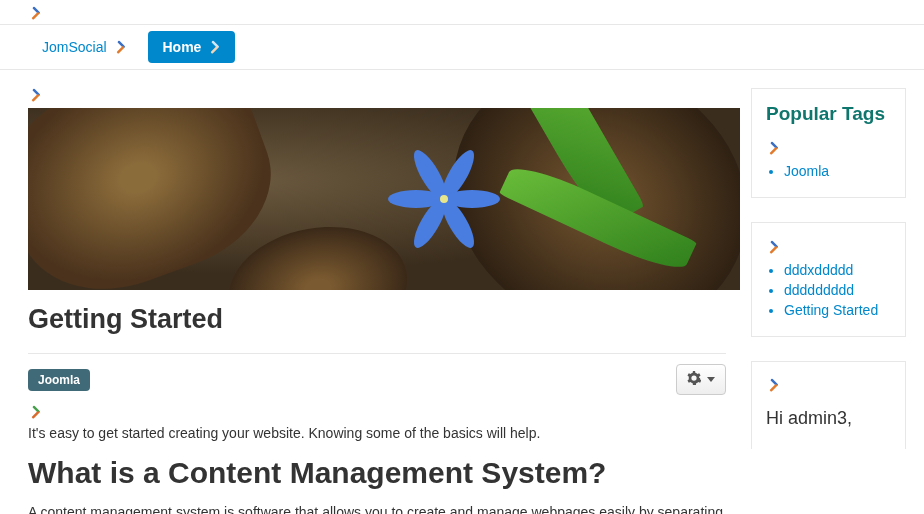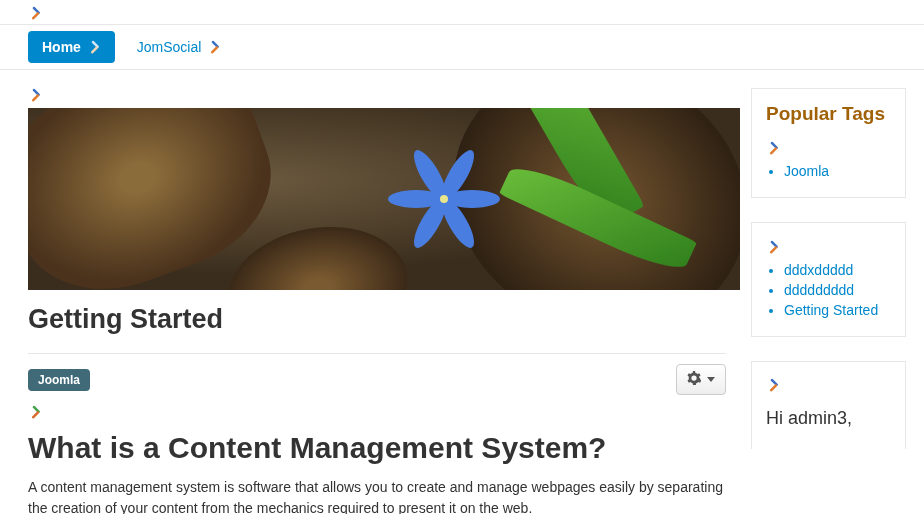--- a/index.html
+++ b/index.html
@@ -57,21 +57,21 @@
     flex: 0 0 155px;
   }
   .sidebar .panel {
     border: 1px solid #e7e7e7;
     padding: 14px;
     margin-bottom: 24px;
   }
   .sidebar h3 {
     font-size: 19px;
     margin: 0 0 14px 0;
-    color: #a16207;
+    color: #0f766e;
     font-weight: bold;
   }
   .sidebar ul {
     margin: 8px 0 0 0;
     padding: 0 0 0 18px;
   }
   .sidebar li {
     color: #0088cc;
     margin-bottom: 4px;
     font-size: 14px;
@@ -163,35 +163,35 @@
 <div class="top-bar">
   <span class="tool-icon">
     <svg width="14" height="14" viewBox="0 0 14 14">
       <rect x="2" y="2" width="9" height="2.5" rx="1" transform="rotate(45 6 6)" fill="#3a6fc4"></rect>
       <rect x="3" y="9" width="9" height="2.5" rx="1" transform="rotate(-45 7 10)" fill="#e07b2e"></rect>
     </svg>
   </span>
 </div>
 
 <div class="nav">
+  <div class="nav-item">
+    <span class="lbl">JomSocial</span>
+    <span class="tool-icon">
+      <svg width="14" height="14" viewBox="0 0 14 14">
+        <rect x="2" y="2" width="9" height="2.5" rx="1" transform="rotate(45 6 6)" fill="#3a6fc4"></rect>
+        <rect x="3" y="9" width="9" height="2.5" rx="1" transform="rotate(-45 7 10)" fill="#e07b2e"></rect>
+      </svg>
+    </span>
+  </div>
   <div class="nav-item active">
     <span class="lbl">Home</span>
     <span class="tool-icon">
       <svg width="14" height="14" viewBox="0 0 14 14">
         <rect x="2" y="2" width="9" height="2.5" rx="1" transform="rotate(45 6 6)" fill="#d0e8ff"></rect>
         <rect x="3" y="9" width="9" height="2.5" rx="1" transform="rotate(-45 7 10)" fill="#f3d6b8"></rect>
-      </svg>
-    </span>
-  </div>
-  <div class="nav-item">
-    <span class="lbl">JomSocial</span>
-    <span class="tool-icon">
-      <svg width="14" height="14" viewBox="0 0 14 14">
-        <rect x="2" y="2" width="9" height="2.5" rx="1" transform="rotate(45 6 6)" fill="#3a6fc4"></rect>
-        <rect x="3" y="9" width="9" height="2.5" rx="1" transform="rotate(-45 7 10)" fill="#e07b2e"></rect>
       </svg>
     </span>
   </div>
 </div>
 
 <div class="layout">
   <div class="main">
     <span class="tool-icon" style="margin-bottom:6px;">
       <svg width="14" height="14" viewBox="0 0 14 14">
         <rect x="2" y="2" width="9" height="2.5" rx="1" transform="rotate(45 6 6)" fill="#3a6fc4"></rect>
@@ -232,20 +232,21 @@
     </div>
 
     <span class="tool-icon" style="margin-bottom:4px;">
       <svg width="14" height="14" viewBox="0 0 14 14">
         <rect x="2" y="2" width="9" height="2.5" rx="1" transform="rotate(45 6 6)" fill="#46a04a"></rect>
         <rect x="3" y="9" width="9" height="2.5" rx="1" transform="rotate(-45 7 10)" fill="#d96b2e"></rect>
       </svg>
     </span>
 
     <div class="body-text">
+      <p>It's easy to get started creating your website. Knowing some of the basics will help.</p>
       <h2>What is a Content Management System?</h2>
       <p>A content management system is software that allows you to create and manage webpages easily by separating the creation of your content from the mechanics required to present it on the web.</p>
 
     </div>
   </div>
 
   <div class="sidebar">
     <div class="panel">
       <h3>Popular Tags</h3>
       <span class="tool-icon">

